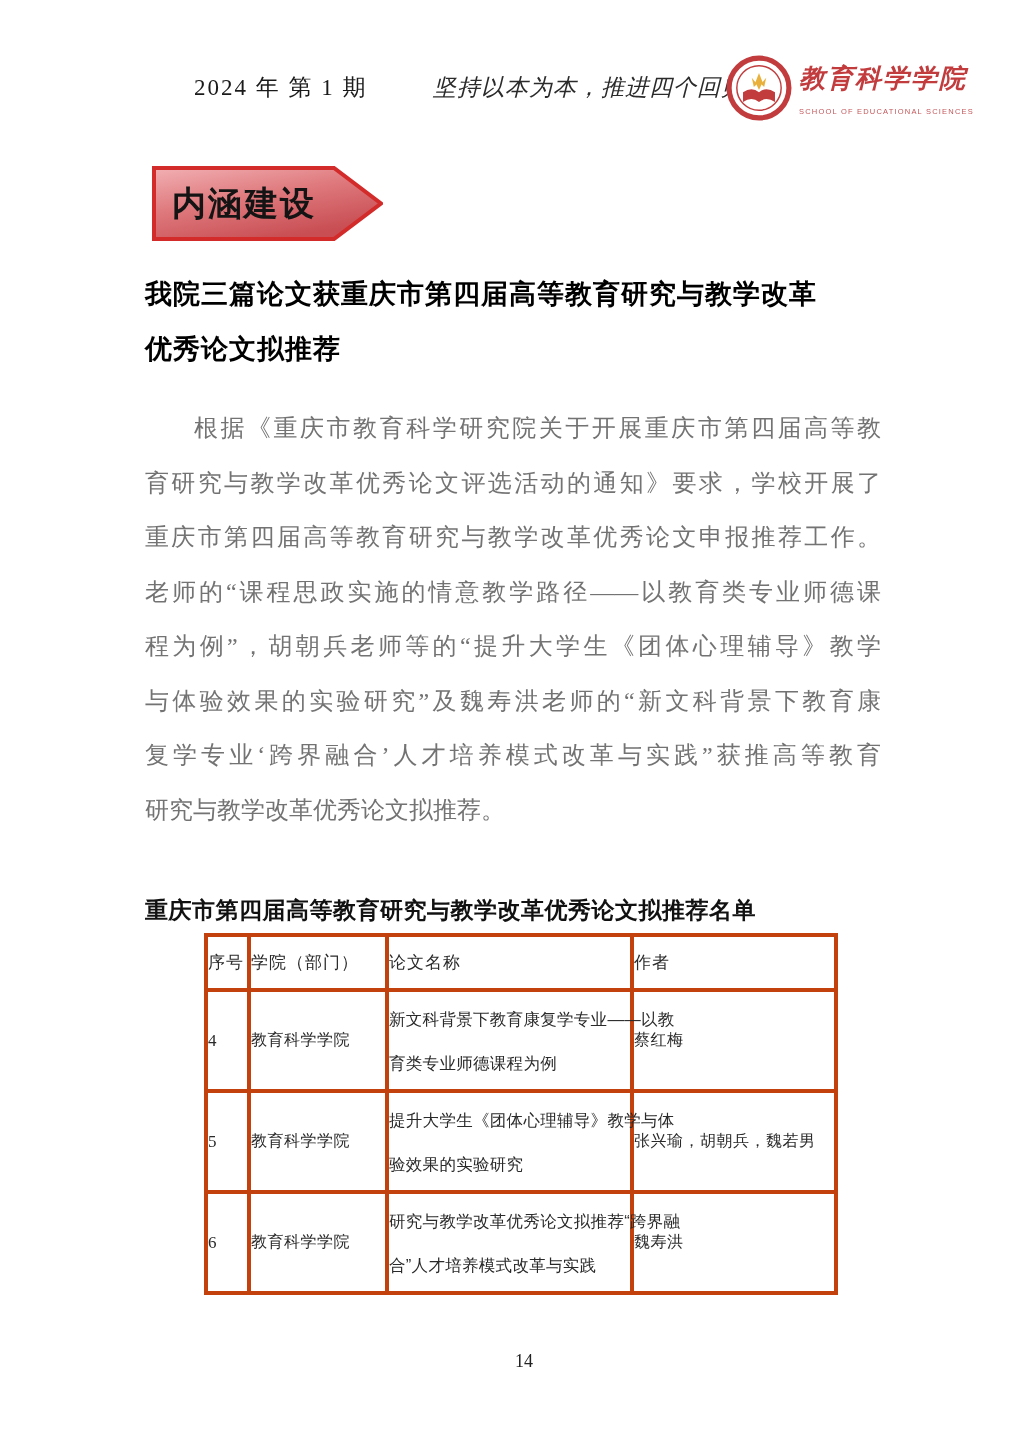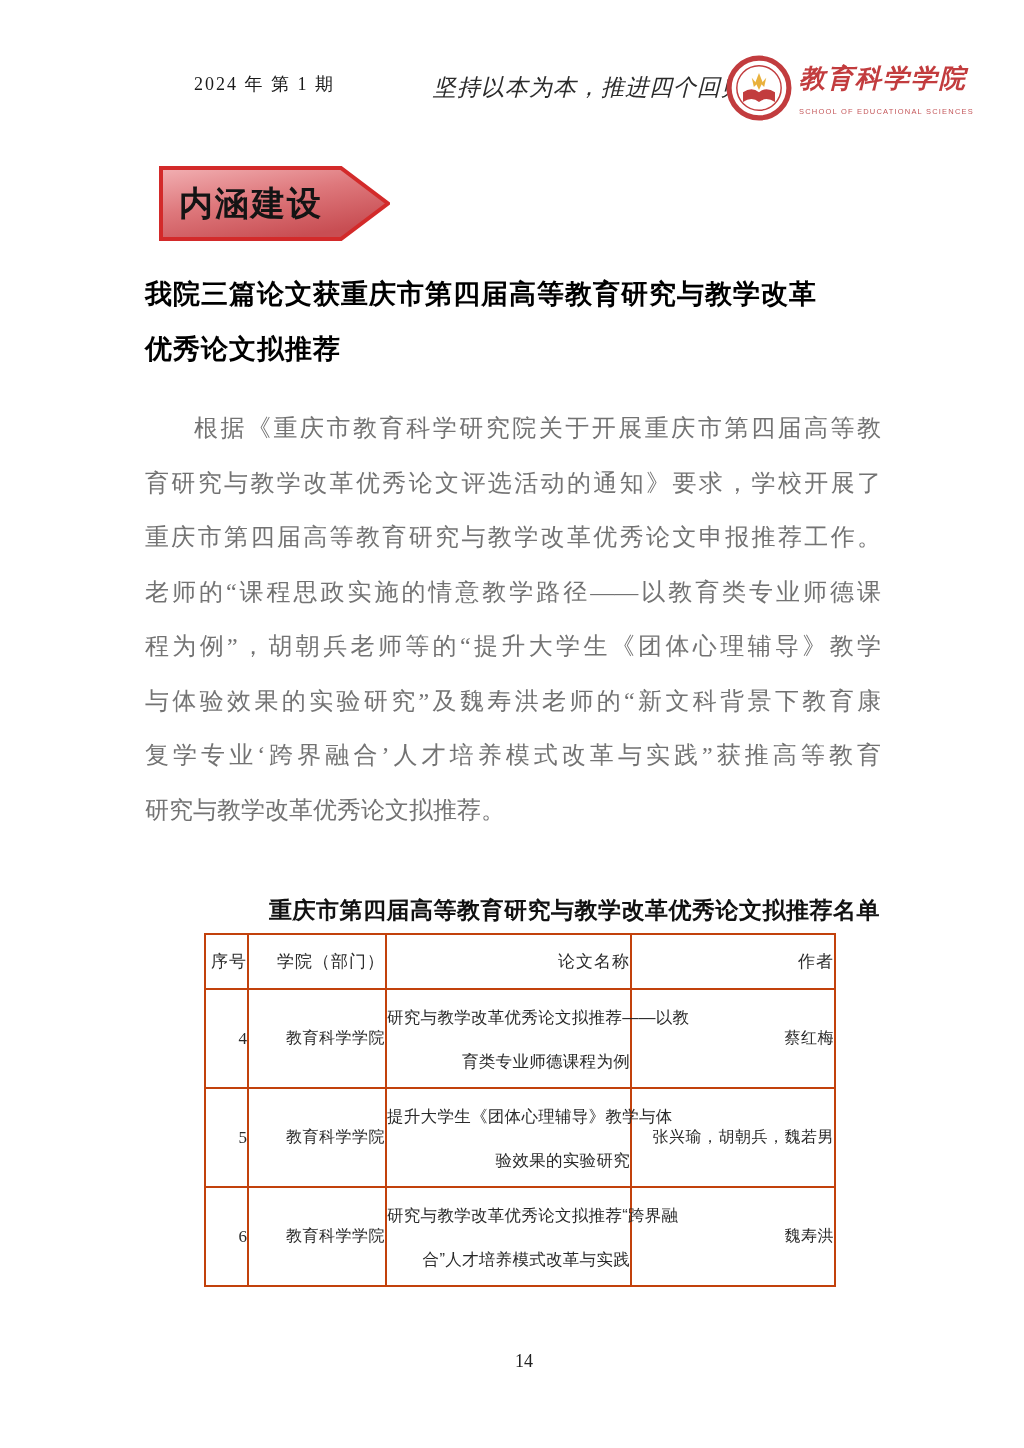--- a/index.html
+++ b/index.html
@@ -6,41 +6,41 @@
   html,body { background:#ffffff; }
   body {
     width:1024px; height:1448px; position:relative;
     font-family:"Liberation Serif","DejaVu Serif",serif;
     color:#1c1c1c; overflow:hidden;
   }
 
   
   .hdr-issue{
     position:absolute; left:194px; top:72px;
-    font-size:18px; letter-spacing:2px; color:#1a1a1a;
+    font-size:23px; letter-spacing:2px; color:#1a1a1a;
   }
   .hdr-slogan{
     position:absolute; left:433px; top:72px;
     font-size:23px; font-style:italic; color:#2b2b2b; letter-spacing:1px;
   }
   .logo{ position:absolute; left:726px; top:55px; display:flex; align-items:center; }
   .logo-emblem{ width:66px; height:66px; flex:0 0 66px; }
   .logo-text{ margin-left:7px; display:flex; flex-direction:column; }
   .logo-cn{
     font-size:26px; font-weight:bold; color:#c23c3e;
     letter-spacing:2px; font-style:italic;
     font-family:"Liberation Serif",serif; white-space:nowrap;
   }
   .logo-en{
     font-size:7.5px; color:#c4575a; letter-spacing:1.2px; margin-top:11px;
     font-family:"Liberation Sans",sans-serif; white-space:nowrap;
   }
 
   
-  .banner{ position:absolute; left:159px; top:166px; width:231px; height:75px; }
+  .banner{ position:absolute; left:152px; top:166px; width:231px; height:75px; }
   .banner svg{ position:absolute; left:0; top:0; }
   .banner-label{
     position:absolute; left:12px; top:0; height:75px; width:160px;
     display:flex; align-items:center; justify-content:center;
     font-family:"Liberation Sans","DejaVu Sans",sans-serif;
     font-size:34px; font-weight:bold; color:#141414; letter-spacing:2px;
     white-space:nowrap;
   }
 
   
@@ -58,33 +58,33 @@
   .jline{
     height:54.5px; line-height:54.5px; white-space:nowrap;
     text-align:justify; text-align-last:justify;
   }
   .jline.first{ text-indent:49px; }
   .jline.last{ text-align-last:left; }
 
   
   .tbl-title{
     position:absolute; left:145px; top:895px; width:735px;
-    text-align:right; font-family:"Liberation Sans","DejaVu Sans",sans-serif;
+    text-align:left; font-family:"Liberation Sans","DejaVu Sans",sans-serif;
     font-weight:bold; font-size:23px; color:#111; letter-spacing:0.5px;
   }
   table.papers{
     position:absolute; left:204px; top:933px; width:630px;
     border-collapse:collapse; table-layout:fixed;
   }
   table.papers col.c-no{ width:43px; }
   table.papers col.c-dept{ width:138px; }
   table.papers col.c-paper{ width:245px; }
   table.papers col.c-auth{ width:204px; }
   table.papers th, table.papers td{
-    border:2px solid #c2410c; text-align:right; vertical-align:middle;
+    border:4px solid #c2410c; text-align:left; vertical-align:middle;
     color:#2a2a2a; padding:0;
   }
   table.papers th{
     height:55px; font-weight:normal; font-size:17px; letter-spacing:1px;
     font-family:"Liberation Serif",serif;
   }
   table.papers td{ height:97px; }
   td.no-cell{ font-size:17px; font-family:"Liberation Serif",serif; }
   td.dept-cell, td.auth-cell{
     font-size:16px; font-family:"Liberation Sans","DejaVu Sans",sans-serif;
@@ -168,21 +168,21 @@
     <th>序号</th>
     <th>学院（部门）</th>
     <th>论文名称</th>
     <th>作者</th>
   </tr>
   <tr>
     <td class="no-cell">4</td>
     <td class="dept-cell">教育科学学院</td>
     <td class="paper-cell">
       <div class="paper-lines">
-        <span>研究与教学改革优秀论文拟推荐——以教</span>
+        <span>新文科背景下教育康复学专业——以教</span>
         <span>育类专业师德课程为例</span>
       </div>
     </td>
     <td class="auth-cell">蔡红梅</td>
   </tr>
   <tr>
     <td class="no-cell">5</td>
     <td class="dept-cell">教育科学学院</td>
     <td class="paper-cell">
       <div class="paper-lines">

